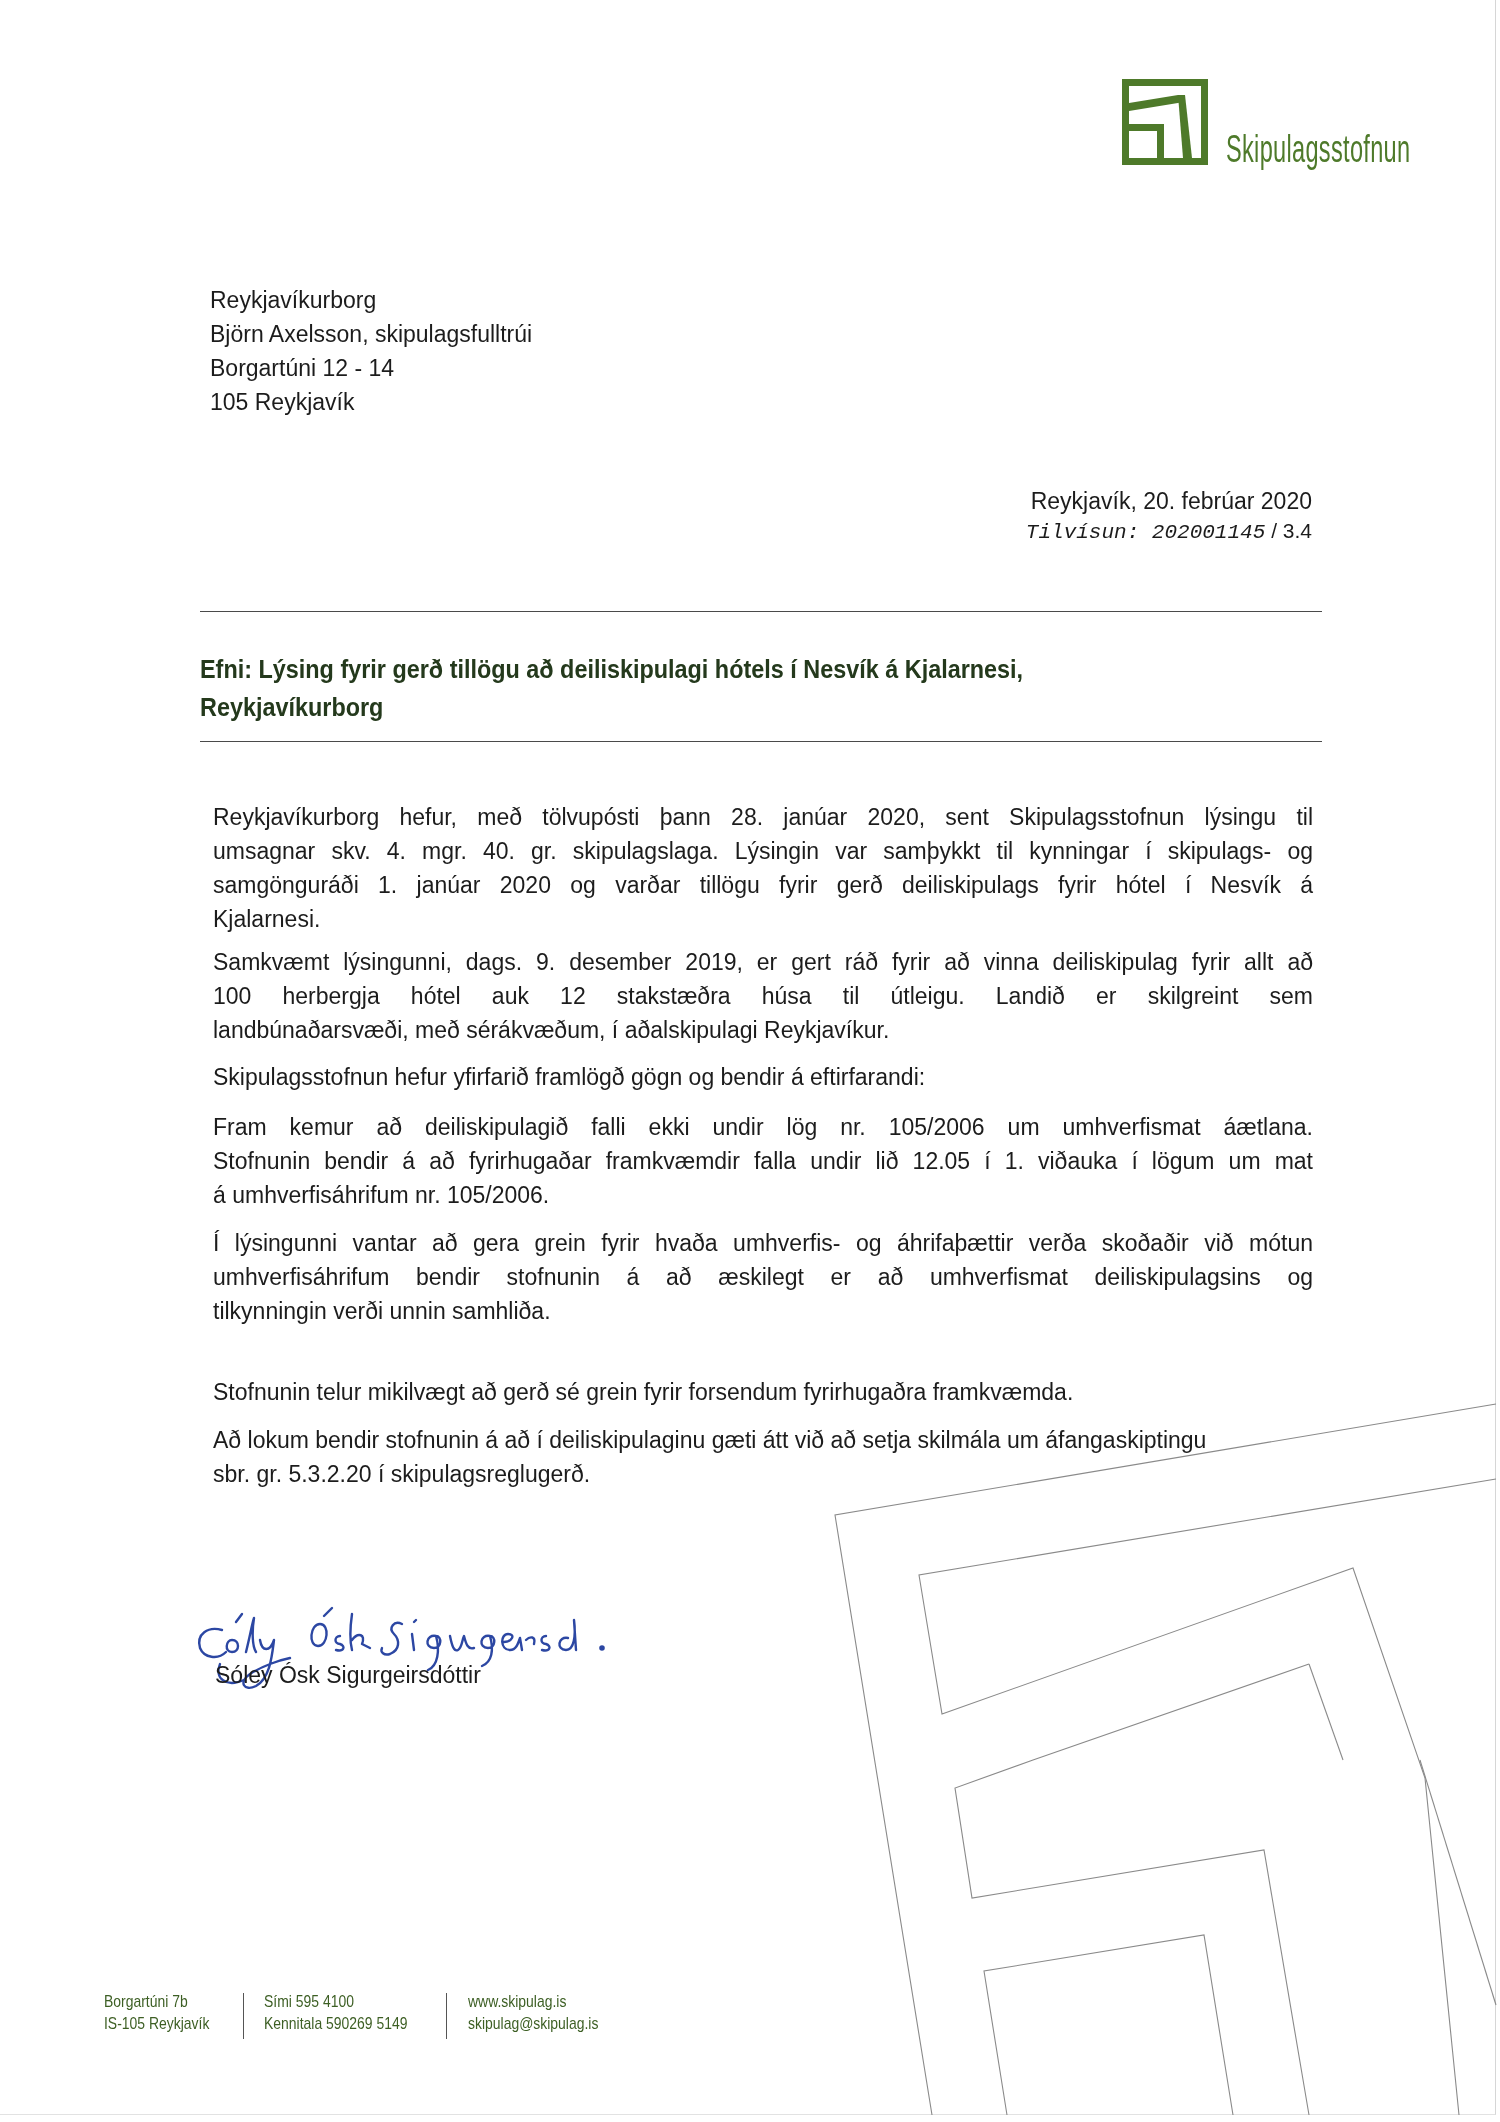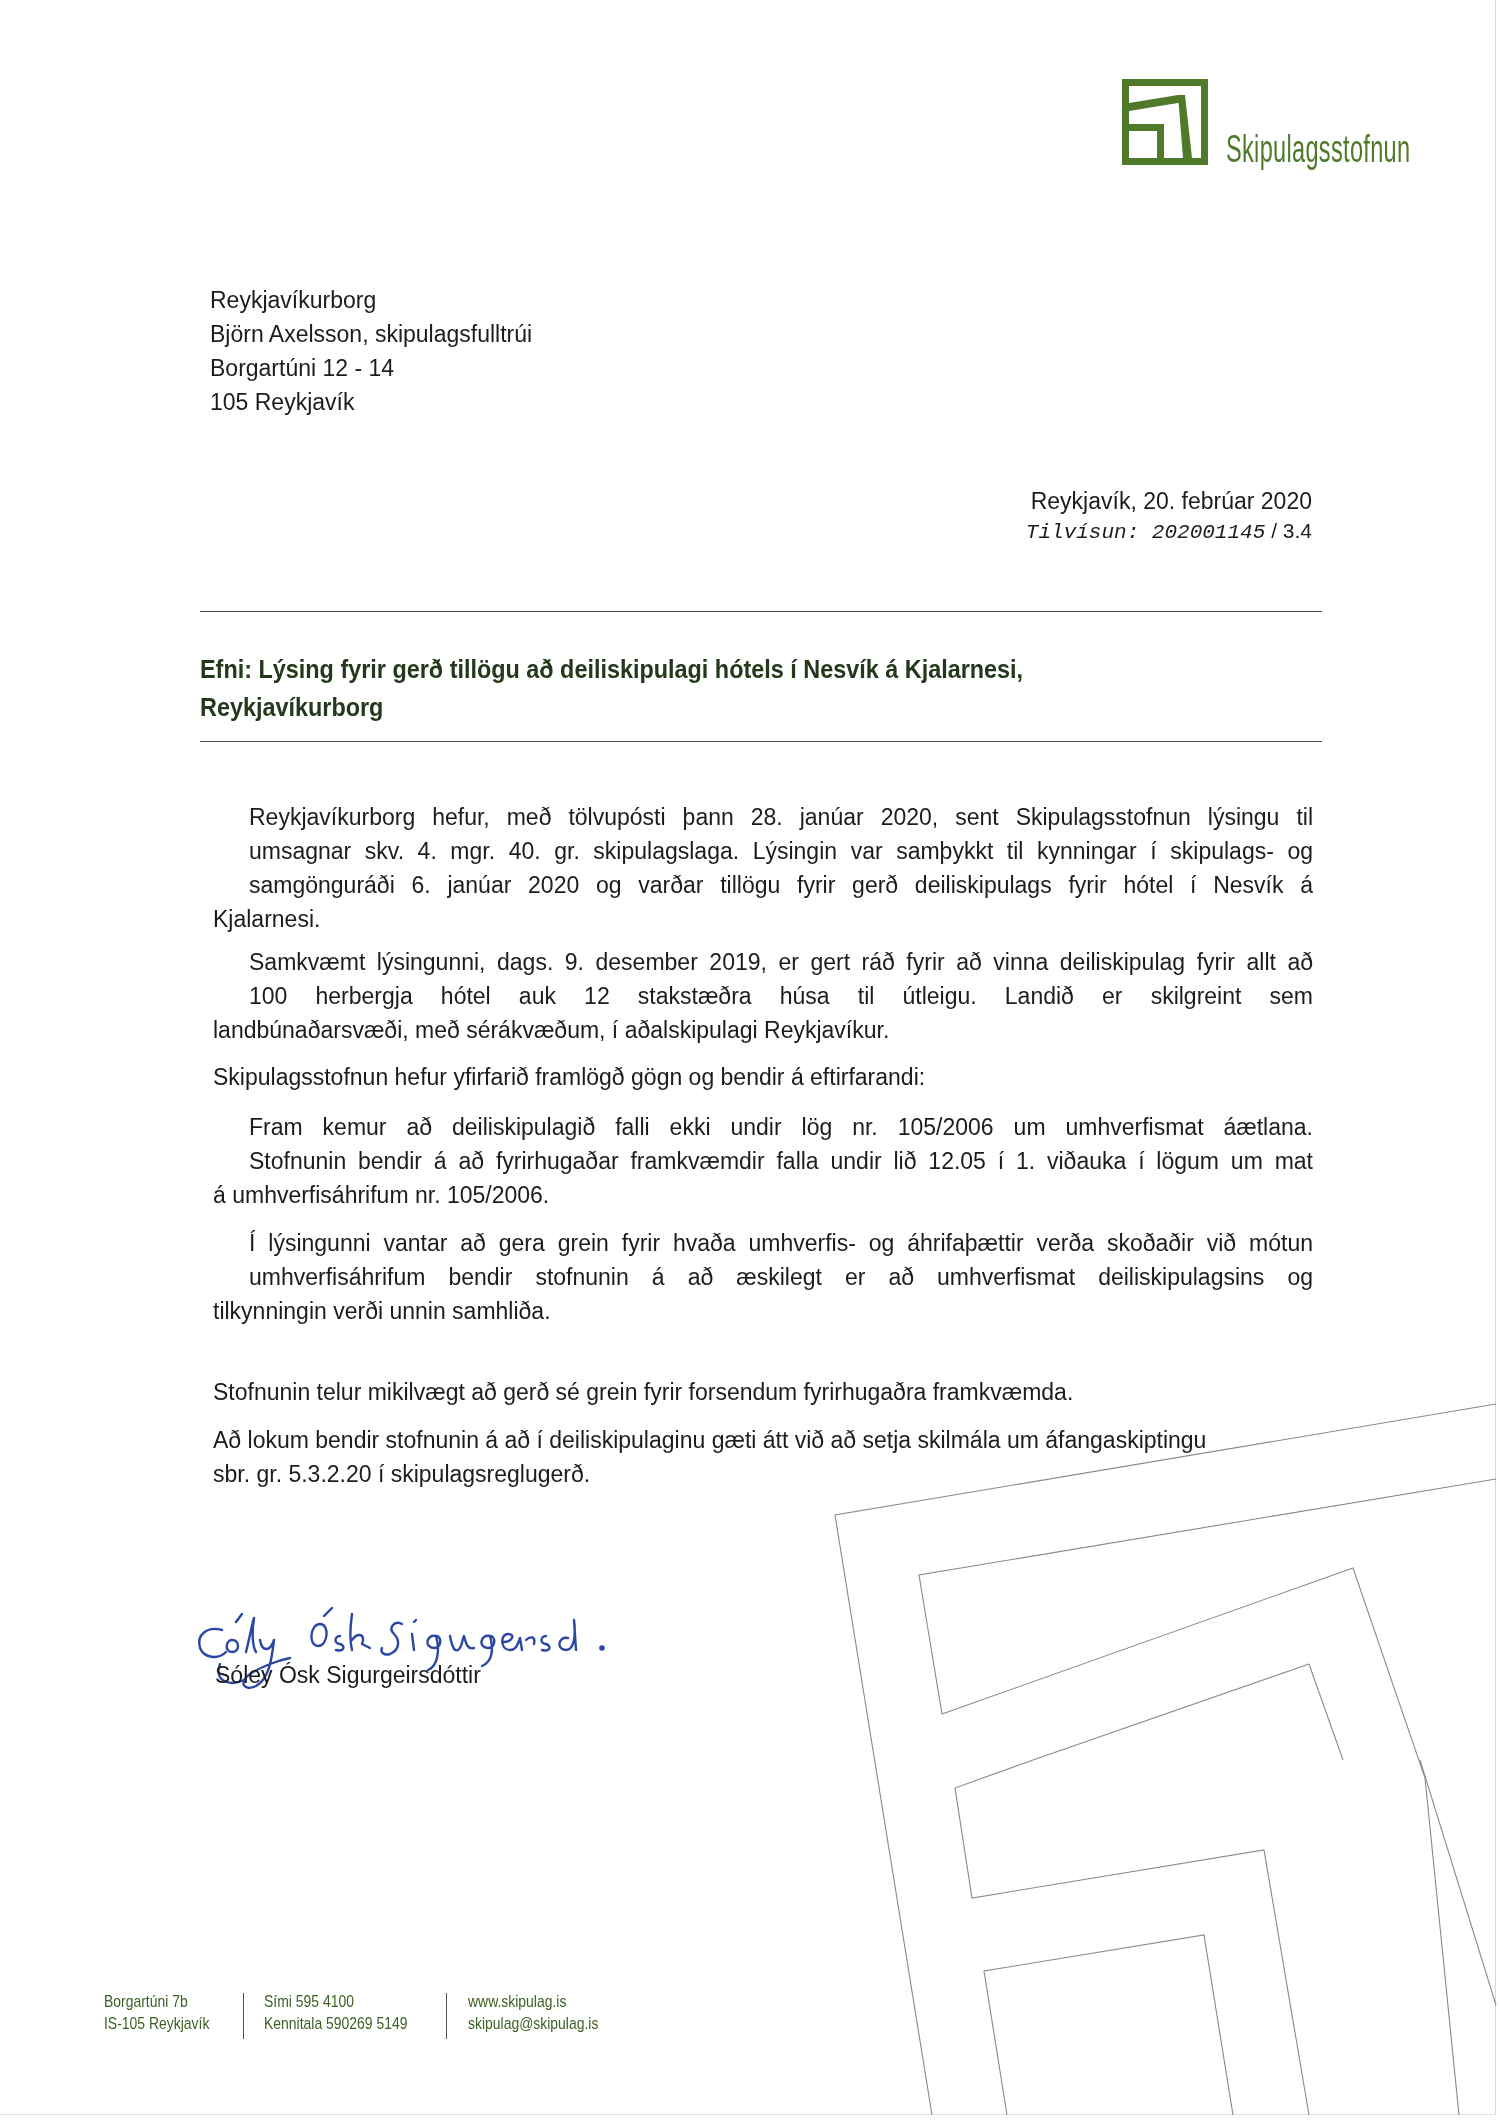--- a/index.html
+++ b/index.html
@@ -18,21 +18,21 @@
   .ref { font-size: 21px; line-height: 28px; white-space: nowrap; }
   .ref .it { font-style: italic; font-family: Liberation Mono, monospace; }
   .rule { position: absolute; left: 200px; width: 1122px; height: 0; border-top: 1.5px solid #4a4a4a; }
   .rule.top { top: 611px; }
   .rule.bottom { top: 741px; }
   .heading { position: absolute; left: 200px; top: 650px; width: 1110px;
              font-size: 26px; line-height: 38px; font-weight: bold; color: #24391c; }
   .heading div { white-space: nowrap; transform: scaleX(0.9); transform-origin: left top; }
   .body { position: absolute; left: 213px; width: 1100px; font-size: 23px; }
   .line { display: block; height: 34px; line-height: 34px; white-space: nowrap; overflow: visible; }
-  .line.j { text-align: justify; text-align-last: justify; margin-left: 36px; }
+  .line.j { text-align: justify; text-align-last: justify; }
   .signature-ink { position: absolute; left: 190px; top: 1600px; width: 480px; height: 100px; }
   .signer { position: absolute; left: 215px; top: 1662px; font-size: 23px; white-space: nowrap; color: #1c1c1c; }
   .footer { position: absolute; top: 1991px; left: 0; width: 1500px; height: 50px; color: #3d5f24; font-size: 17px; }
   .fcol { position: absolute; top: 0; line-height: 22px; white-space: nowrap;
           transform: scaleX(0.82); transform-origin: left top; }
   .fsep { position: absolute; top: 2px; width: 0; height: 46px; border-left: 1.5px solid #555; }
 </style>
 </head>
 <body>
 
@@ -81,21 +81,21 @@
 <div class="rule top"></div>
 <div class="heading">
   <div>Efni: Lýsing fyrir gerð tillögu að deiliskipulagi hótels í Nesvík á Kjalarnesi,</div>
   <div>Reykjavíkurborg</div>
 </div>
 <div class="rule bottom"></div>
 
 <div class="body" style="top:800px;">
   <div class="line j">Reykjavíkurborg hefur, með tölvupósti þann 28. janúar 2020, sent Skipulagsstofnun lýsingu til</div>
   <div class="line j">umsagnar skv. 4. mgr. 40. gr. skipulagslaga.  Lýsingin var samþykkt til kynningar í skipulags- og</div>
-  <div class="line j">samgönguráði 6. janúar 2020 og varðar tillögu fyrir gerð deiliskipulags fyrir hótel í Nesvík á</div>
+  <div class="line j">samgönguráði 1. janúar 2020 og varðar tillögu fyrir gerð deiliskipulags fyrir hótel í Nesvík á</div>
   <div class="line">Kjalarnesi.</div>
 </div>
 
 <div class="body" style="top:945px;">
   <div class="line j">Samkvæmt lýsingunni, dags. 9. desember 2019,  er gert ráð fyrir að vinna deiliskipulag fyrir allt að</div>
   <div class="line j">100 herbergja hótel auk 12 stakstæðra húsa til útleigu. Landið er skilgreint sem</div>
   <div class="line">landbúnaðarsvæði, með sérákvæðum, í aðalskipulagi Reykjavíkur.</div>
 </div>
 
 <div class="body" style="top:1060px;">

